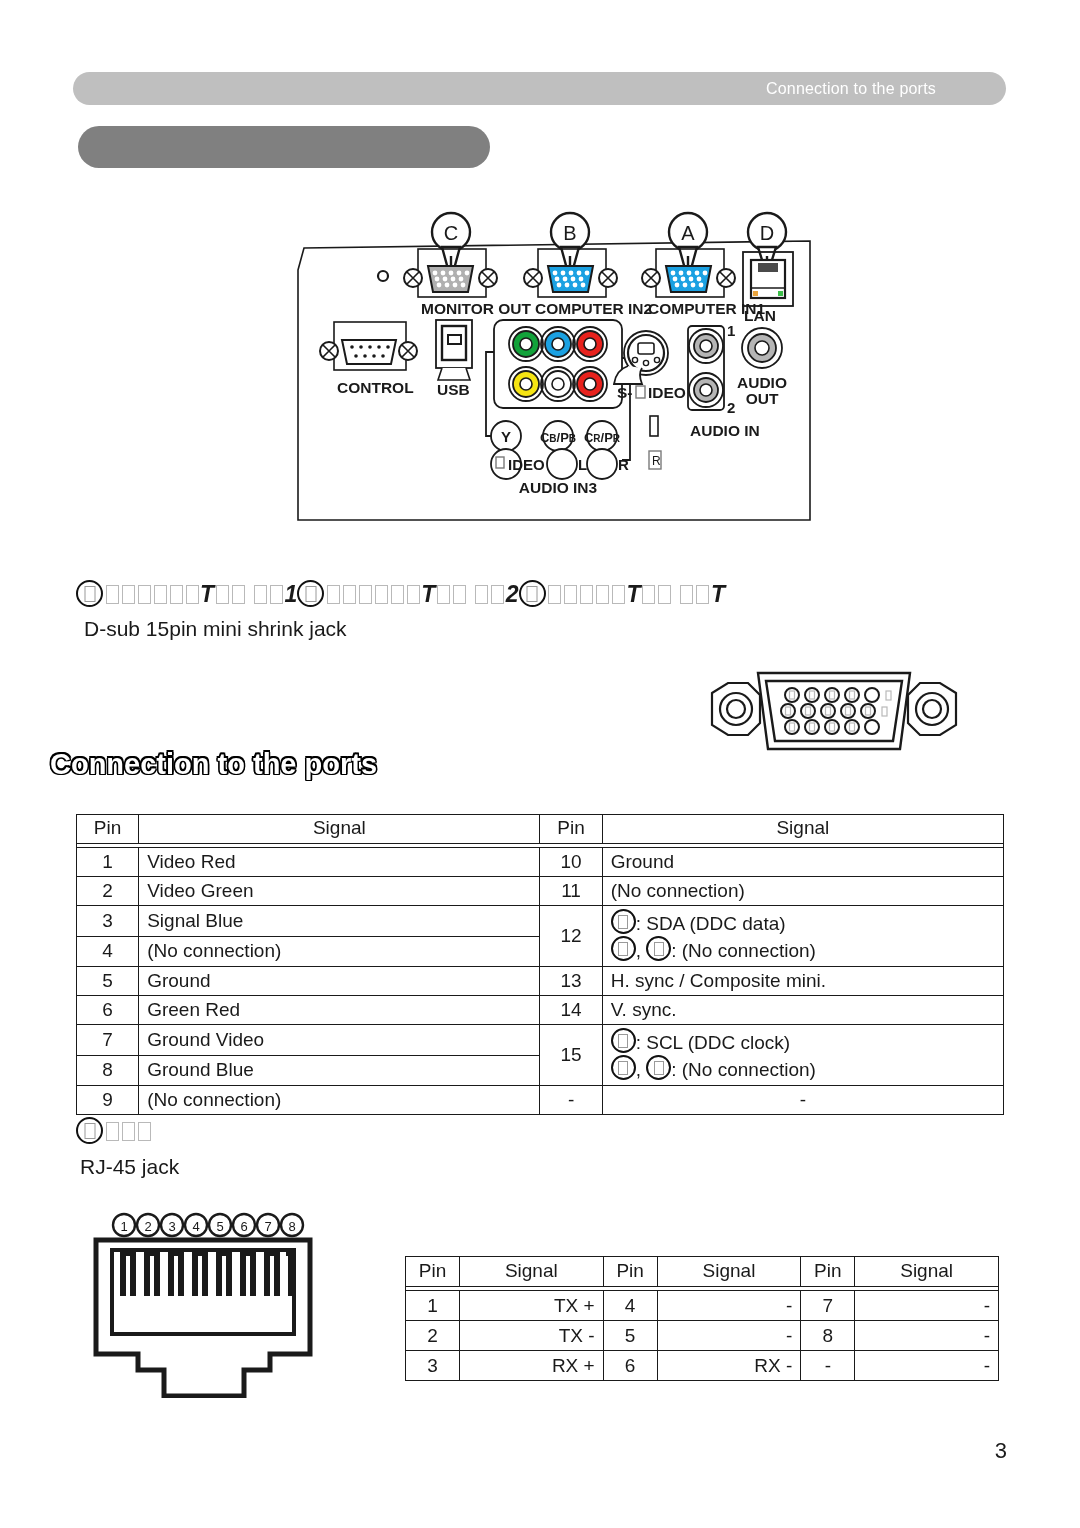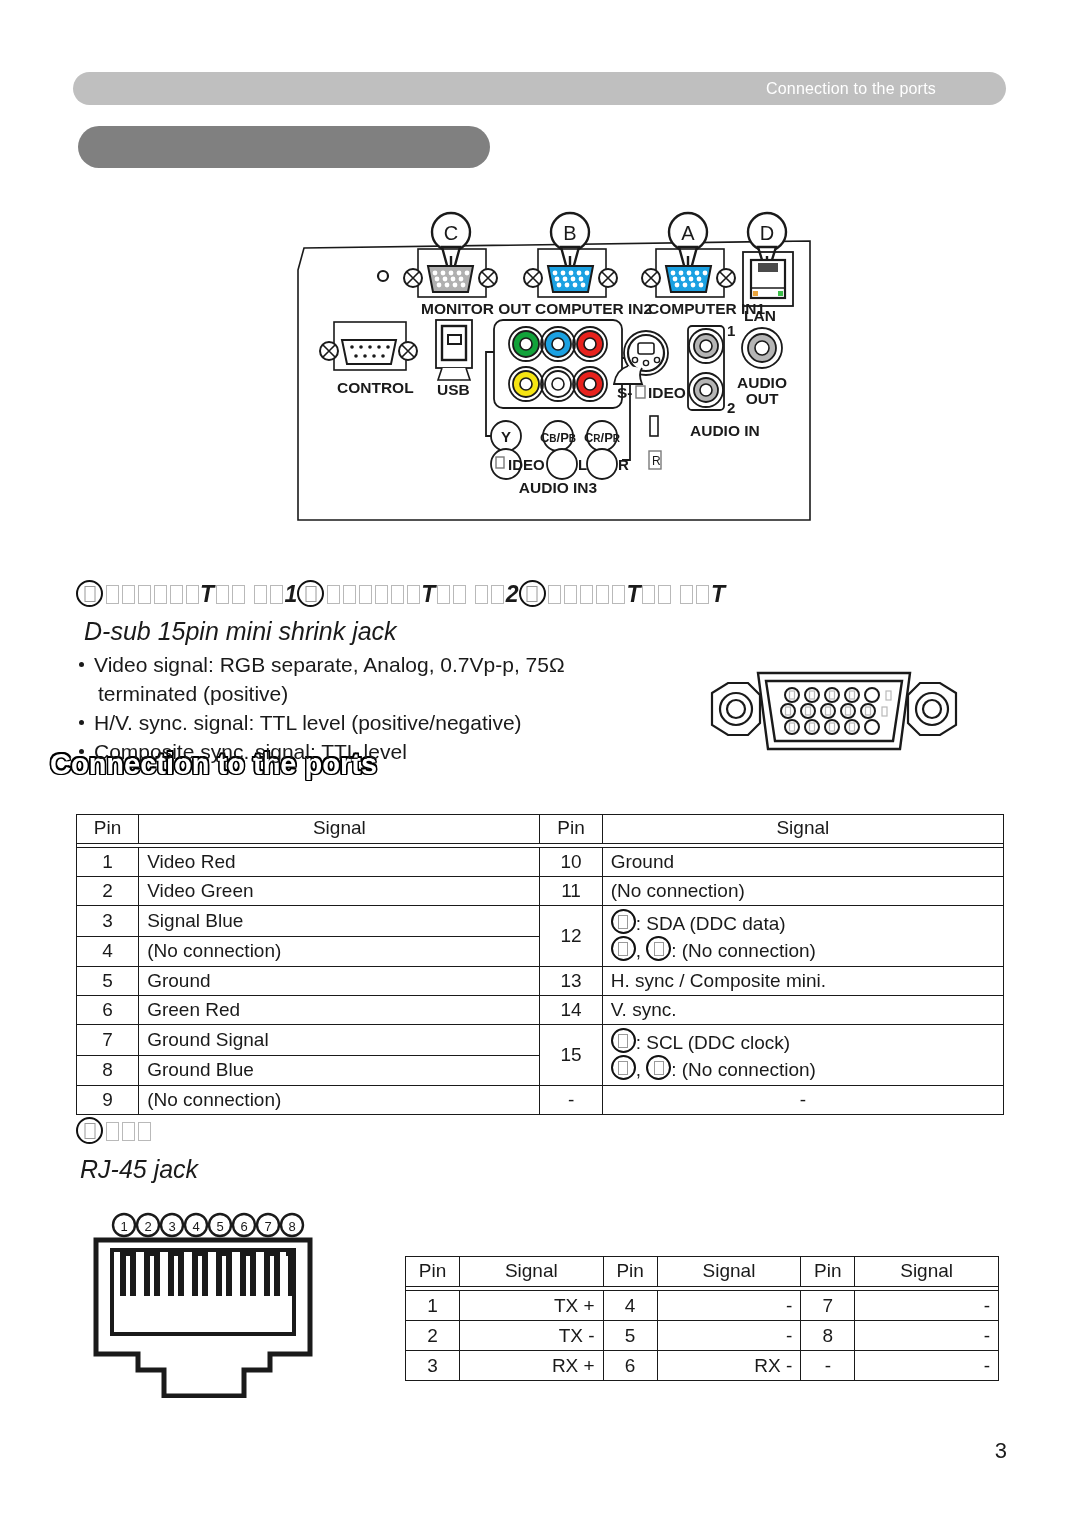--- a/index.html
+++ b/index.html
@@ -53,21 +53,21 @@
   }
   .circ{
     display:inline-block;width:23px;height:23px;border:2.4px solid #111;
     border-radius:50%;vertical-align:-5px;position:relative;margin-right:1px;
   }
   .circ .tofu{
     position:absolute;left:50%;top:50%;transform:translate(-50%,-50%);
     width:9px;height:14px;margin:0;border-color:#9a9a9a;
   }
 
-  .sub-line{position:absolute;font-size:25px;white-space:nowrap;font-style:italic;}
+  .sub-line{position:absolute;font-size:21px;white-space:nowrap;}
   .sub-dsub{left:84px;top:617px;}
   .sub-rj{left:80px;top:1155px;}
 
   .bullets{position:absolute;left:76px;top:650px;width:600px;}
   .bullet{font-size:21px;line-height:29px;position:relative;padding-left:18px;}
   .bullet:before{
     content:"";position:absolute;left:3px;top:12px;
     width:5px;height:5px;border-radius:50%;background:#1a1a1a;
   }
   .bullet .cont{display:block;padding-left:4px;}
@@ -381,32 +381,20 @@
       </g>
     </svg>
   </div>
 
   <div class="sec-head sec-a">
     <span class="circ"><span class="tofu"></span></span><span class="tofu"></span><span class="tofu"></span><span class="tofu"></span><span class="tofu"></span><span class="tofu"></span><span class="tofu"></span><span>T</span><span class="tofu"></span><span class="tofu"></span>&nbsp;<span class="tofu"></span><span class="tofu"></span>1<span class="circ"><span class="tofu"></span></span><span class="tofu"></span><span class="tofu"></span><span class="tofu"></span><span class="tofu"></span><span class="tofu"></span><span class="tofu"></span><span>T</span><span class="tofu"></span><span class="tofu"></span>&nbsp;<span class="tofu"></span><span class="tofu"></span>2<span class="circ"><span class="tofu"></span></span><span class="tofu"></span><span class="tofu"></span><span class="tofu"></span><span class="tofu"></span><span class="tofu"></span><span>T</span><span class="tofu"></span><span class="tofu"></span>&nbsp;<span class="tofu"></span><span class="tofu"></span><span>T</span>
   </div>
 
   <div class="sub-line sub-dsub">D-sub 15pin mini shrink jack</div>
 
-  <div class="bullets">
-    <div class="bullet">
-      <span>Video signal: RGB separate, Analog, 0.7Vp-p, 75Ω</span>
-      <span class="cont">terminated (positive)</span>
-    </div>
-    <div class="bullet">
-      <span>H/V. sync. signal: TTL level (positive/negative)</span>
-    </div>
-    <div class="bullet">
-      <span>Composite sync. signal: TTL level</span>
-    </div>
-  </div>
 
   <div class="dsub-ill">
     <svg width="268" height="112" viewBox="0 0 268 112" xmlns="http://www.w3.org/2000/svg">
 
       <g>
         <path d="M12,38 L28,28 L48,28 L60,40 L60,68 L48,80 L28,80 L12,70 Z" fill="#fff" stroke="#1a1a1a" stroke-width="2.2"></path>
         <circle cx="36" cy="54" r="16" fill="#fff" stroke="#1a1a1a" stroke-width="2.2"></circle>
         <circle cx="36" cy="54" r="9" fill="#fff" stroke="#1a1a1a" stroke-width="2.2"></circle>
       </g>
 
@@ -502,21 +490,21 @@
         <td class="c-sig">H. sync / Composite mini.</td>
       </tr>
       <tr>
         <td class="c-pin">6</td>
         <td class="c-sig">Green Red</td>
         <td class="c-pin">14</td>
         <td class="c-sig">V. sync.</td>
       </tr>
       <tr>
         <td class="c-pin">7</td>
-        <td class="c-sig">Ground Signal</td>
+        <td class="c-sig">Ground Video</td>
         <td class="c-pin" rowspan="2">15</td>
         <td class="c-sig sig2" rowspan="2">
           <div><span class="sigcirc"><span class="tofu"></span></span><span>: SCL (DDC clock)</span></div>
           <div><span class="sigcirc"><span class="tofu"></span></span><span>, </span><span class="sigcirc"><span class="tofu"></span></span><span>: (No connection)</span></div>
         </td>
       </tr>
       <tr>
         <td class="c-pin">8</td>
         <td class="c-sig">Ground Blue</td>
       </tr>

